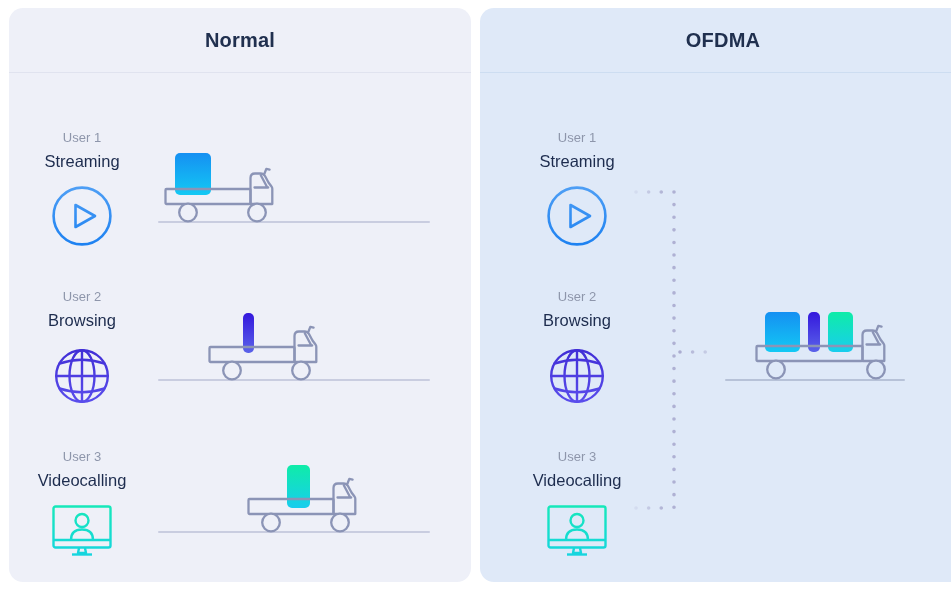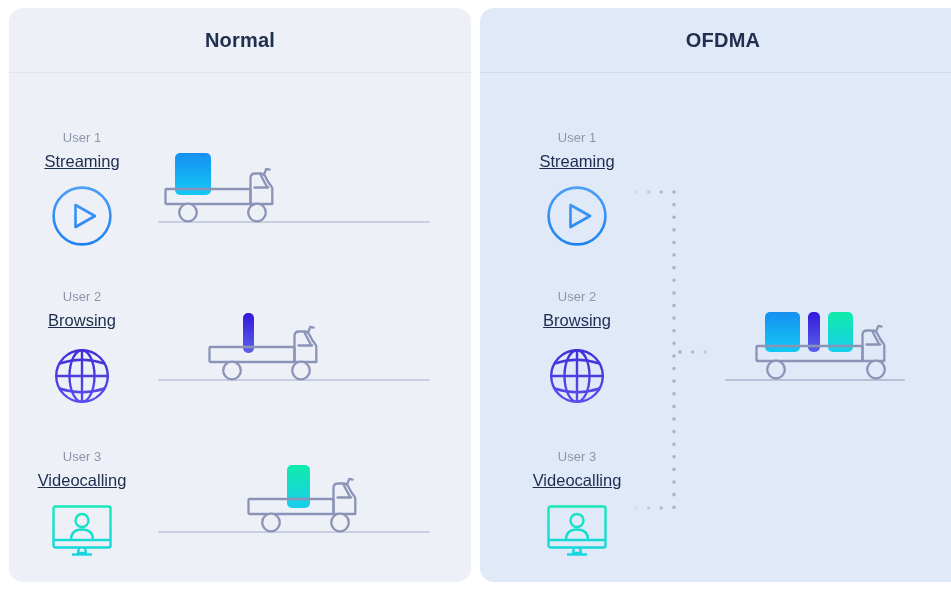--- a/index.html
+++ b/index.html
@@ -19,21 +19,21 @@
   .panel-ofdma  .panel-header{border-bottom:1px solid #cdddf1;}
   .panel-title{
     font-size:20px;font-weight:700;color:#20304f;letter-spacing:.2px;
   }
   .user-name{
     position:absolute;transform:translateX(-50%);white-space:nowrap;
     font-size:13px;color:#8e96ab;
   }
   .user-activity{
     position:absolute;transform:translateX(-50%);white-space:nowrap;
-    font-size:16.5px;font-weight:500;color:#1d2c4e;text-decoration:underline;
+    font-size:16.5px;font-weight:500;color:#1d2c4e;
   }
   .icon{position:absolute;}
   .ground{
     position:absolute;height:2px;border-radius:1px;
   }
   .panel-normal .ground{background:#c9cde0;}
   .panel-ofdma  .ground{background:#b7c2d8;}
   .cargo{position:absolute;border-radius:5px;}
   .cargo-streaming{background:linear-gradient(180deg,#1590f2 0%,#13c9f4 100%);}
   .cargo-browsing{background:linear-gradient(180deg,#3418dd 0%,#5b63e9 100%);}

